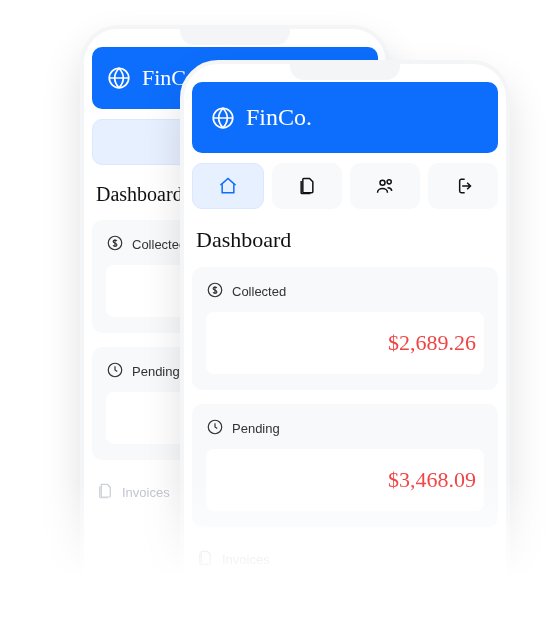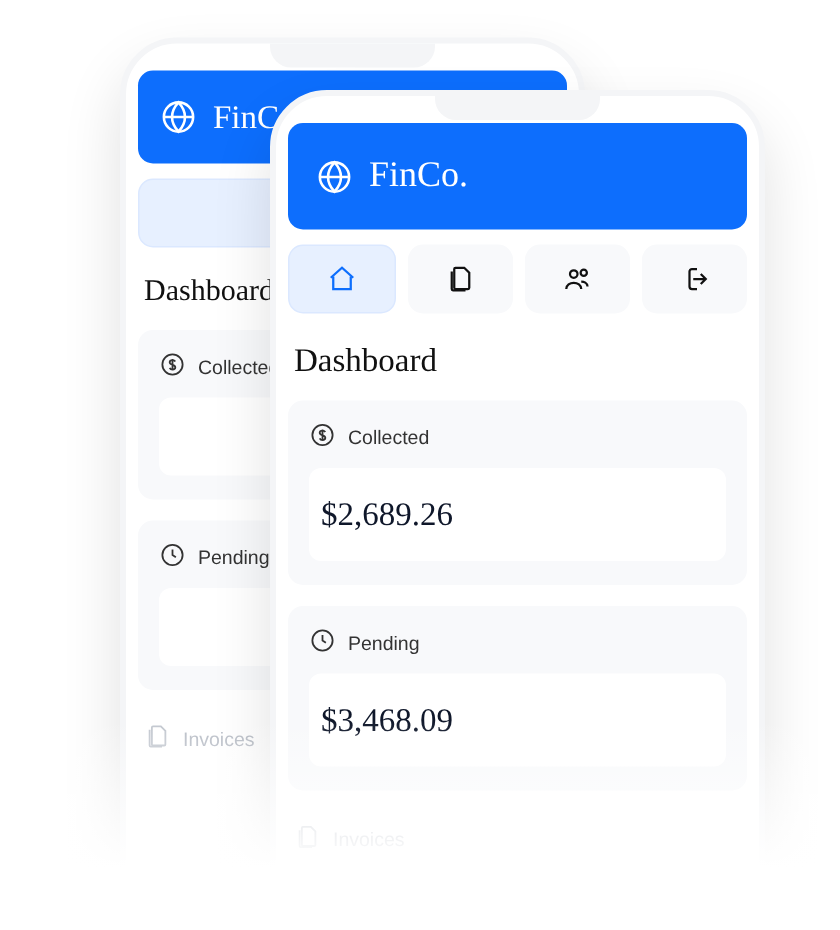--- a/index.html
+++ b/index.html
@@ -105,23 +105,23 @@
     font-size: 13px;
     color: #333;
     font-family: -apple-system, Helvetica, Arial, sans-serif;
   }
   .card-head svg { width: 18px; height: 18px; }
   .card-amount {
     background: #ffffff;
     border-radius: 8px;
     margin-top: 10px;
     padding: 18px 8px;
-    text-align: left;
+    text-align: right;
     font-size: 22px;
-    color: #0f172a;
+    color: #ef4444;
   }
   .card-empty {
     background: #ffffff;
     border-radius: 8px;
     margin-top: 10px;
     height: 52px;
   }
   .list-head {
     display: flex;
     align-items: center;

